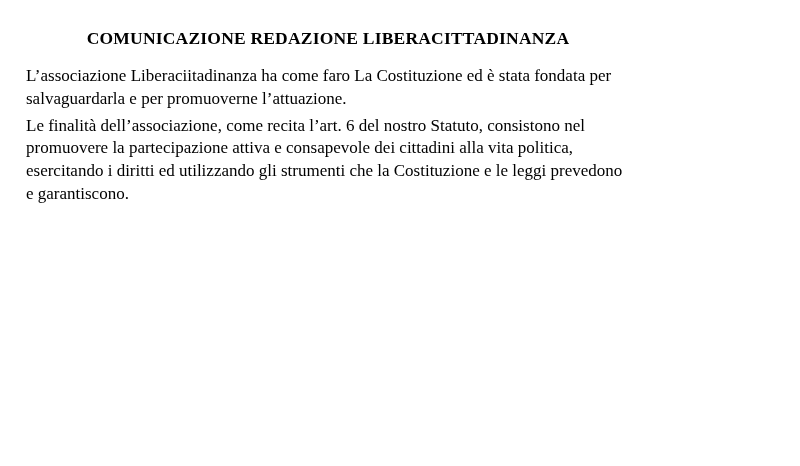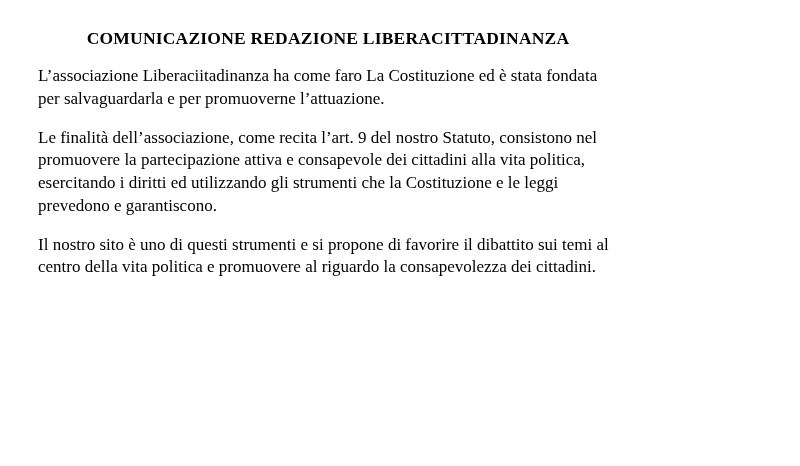--- a/index.html
+++ b/index.html
@@ -28,39 +28,38 @@
     letter-spacing: 0.2px;
     margin: 4px 0 16px 0;
     line-height: 1.2;
   }
   .body-block {
     font-size: 17px;
     line-height: 1.34;
     text-align: left;
   }
   .para {
-    margin: 16px;
+    margin: 4px;
   }
   .spacer {
     height: 17px;
   }
 </style>
 </head>
 <body>
 
 <div class="page">
 
   <div class="doc-title">COMUNICAZIONE REDAZIONE LIBERACITTADINANZA</div>
 
   <div class="body-block">
 
     <div>
       <p class="para">L’associazione Liberaciitadinanza ha come faro La Costituzione ed è stata fondata per salvaguardarla e per promuoverne l’attuazione.</p>
-      <p class="para">Le finalità dell’associazione, come recita l’art. 9 del nostro Statuto, consistono nel promuovere la partecipazione attiva e consapevole dei cittadini alla vita politica, esercitando i diritti ed utilizzando gli strumenti che la Costituzione e le leggi prevedono e garantiscono.</p>
-      <p class="para">Il nostro sito è uno di questi strumenti e si propone di favorire il dibattito sui temi al centro della  vita politica e promuovere al riguardo la consapevolezza dei cittadini.</p>
+      <p class="para">Le finalità dell’associazione, come recita l’art. 6 del nostro Statuto, consistono nel promuovere la partecipazione attiva e consapevole dei cittadini alla vita politica, esercitando i diritti ed utilizzando gli strumenti che la Costituzione e le leggi prevedono e garantiscono.</p>
     </div>
 
     <div class="spacer"></div>
 
     <div>
     </div>
 
     <div class="spacer"></div>
 
 

